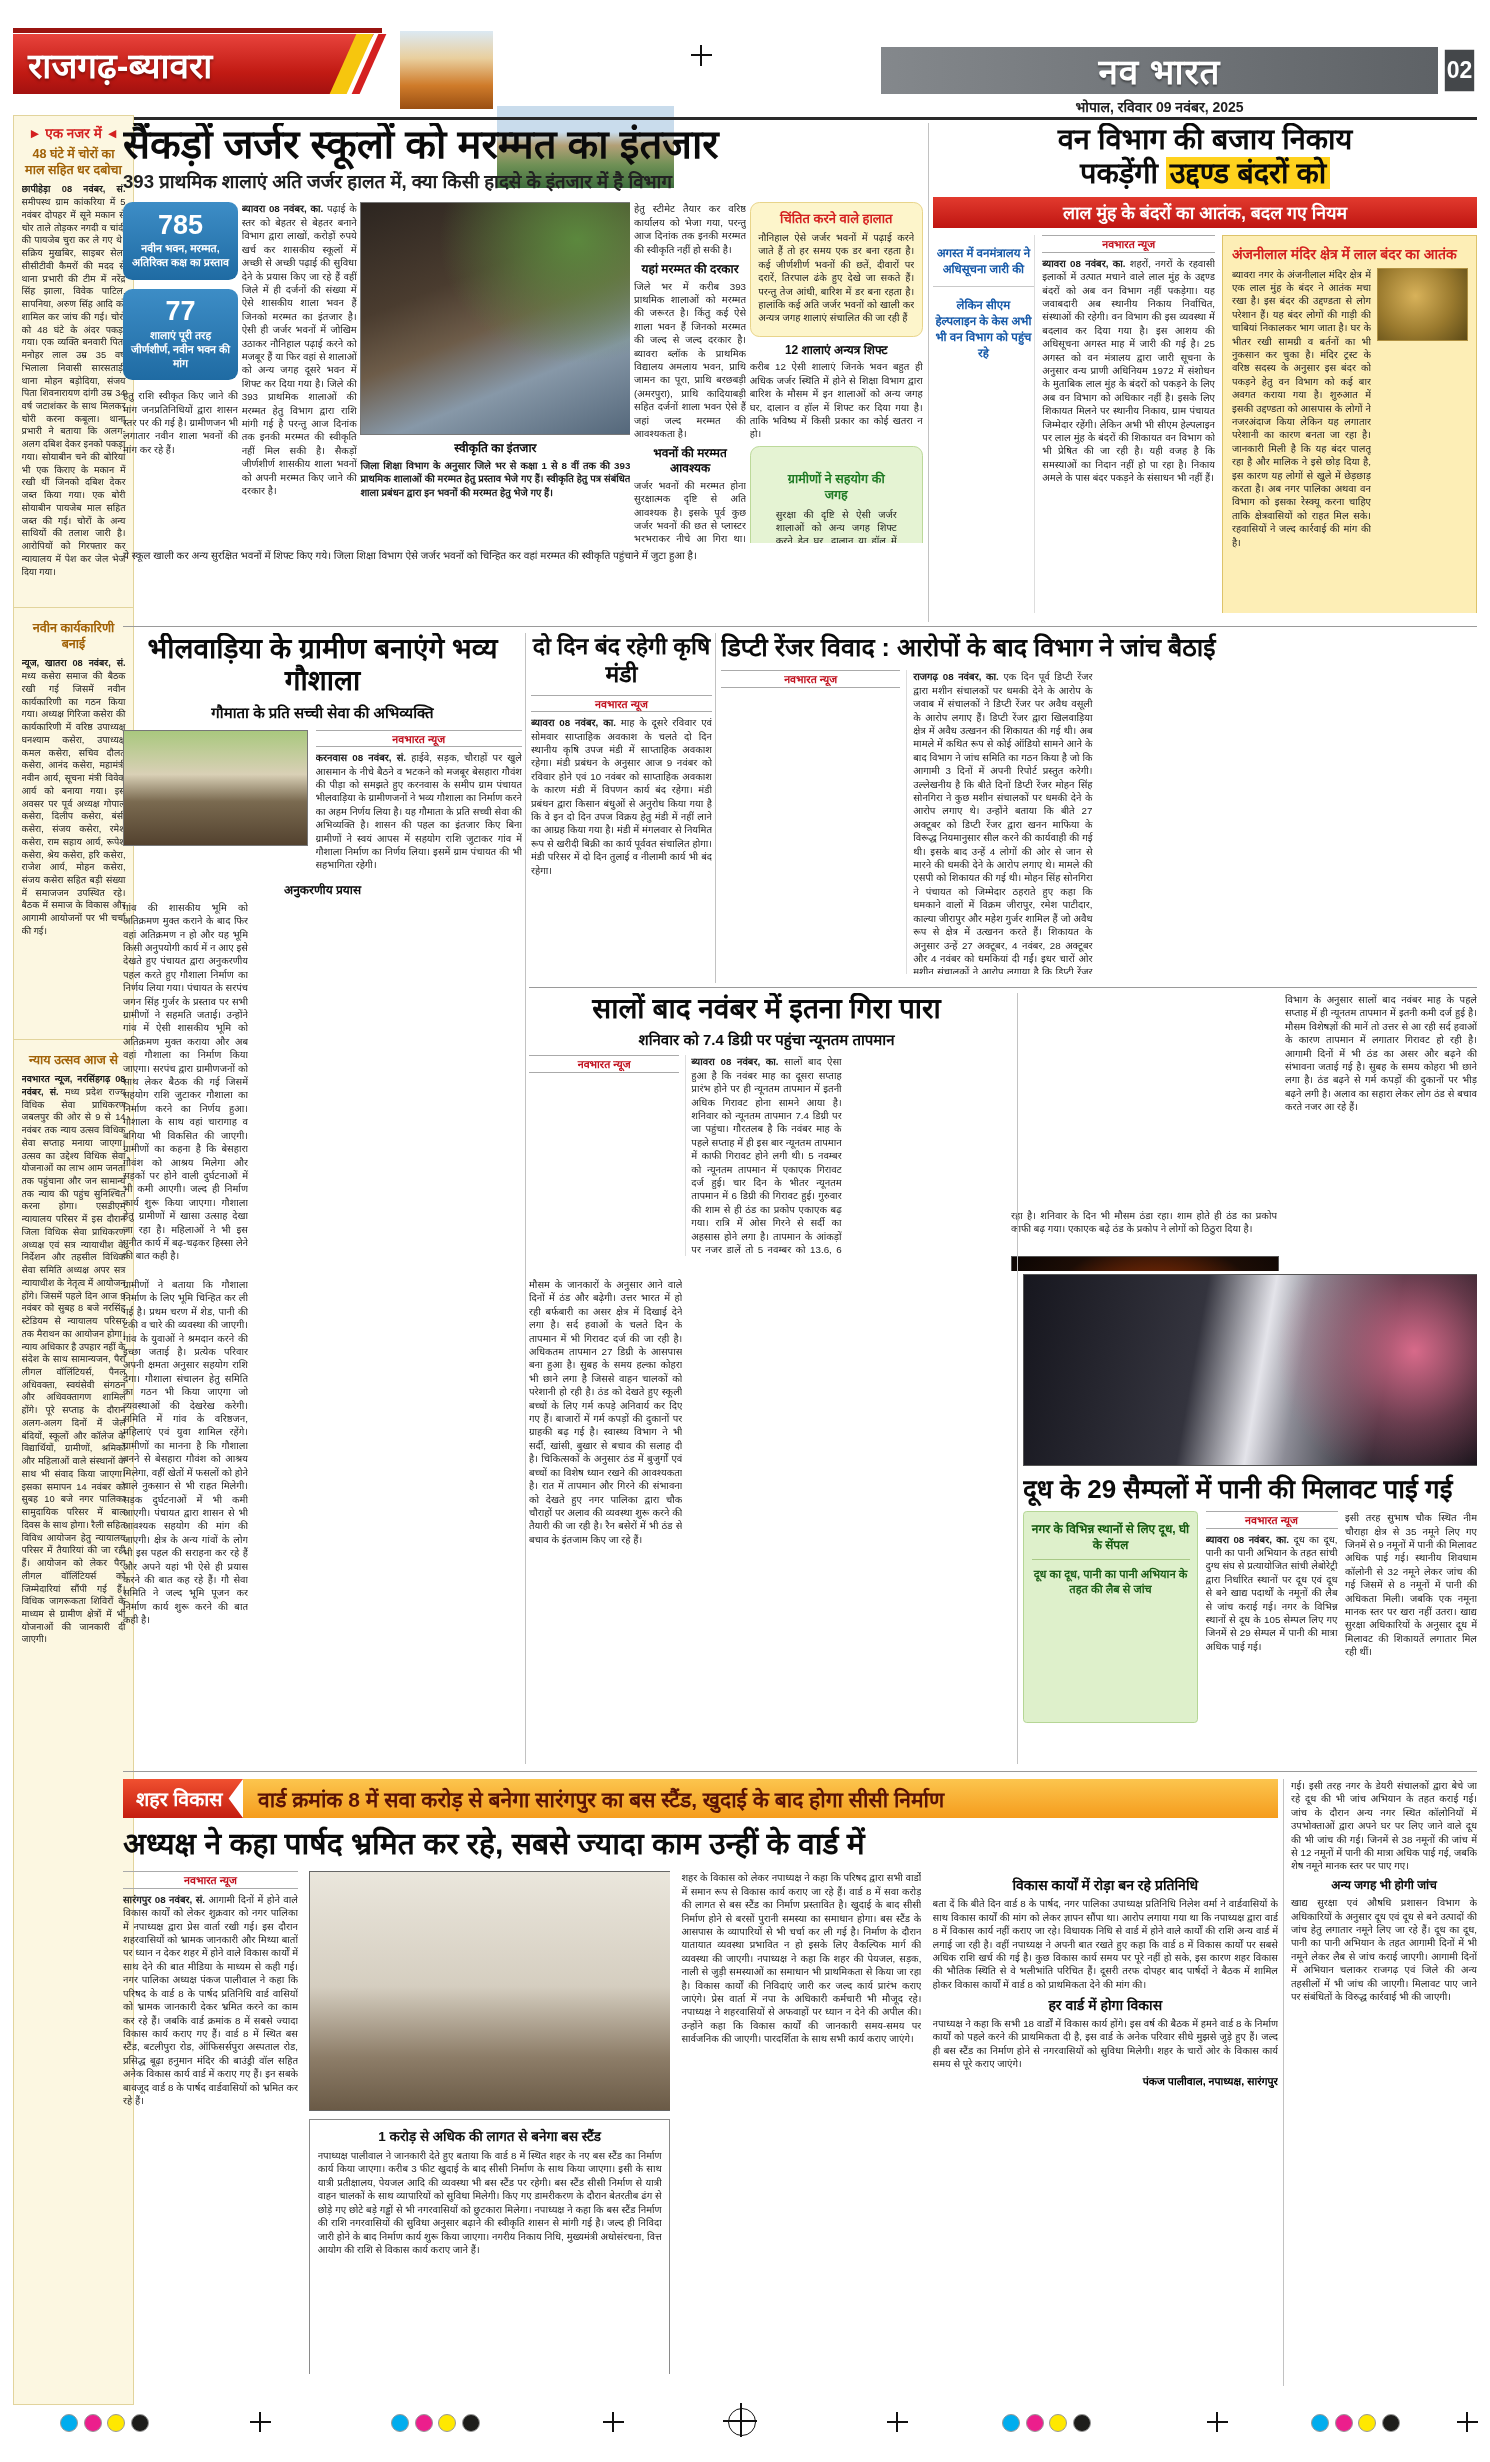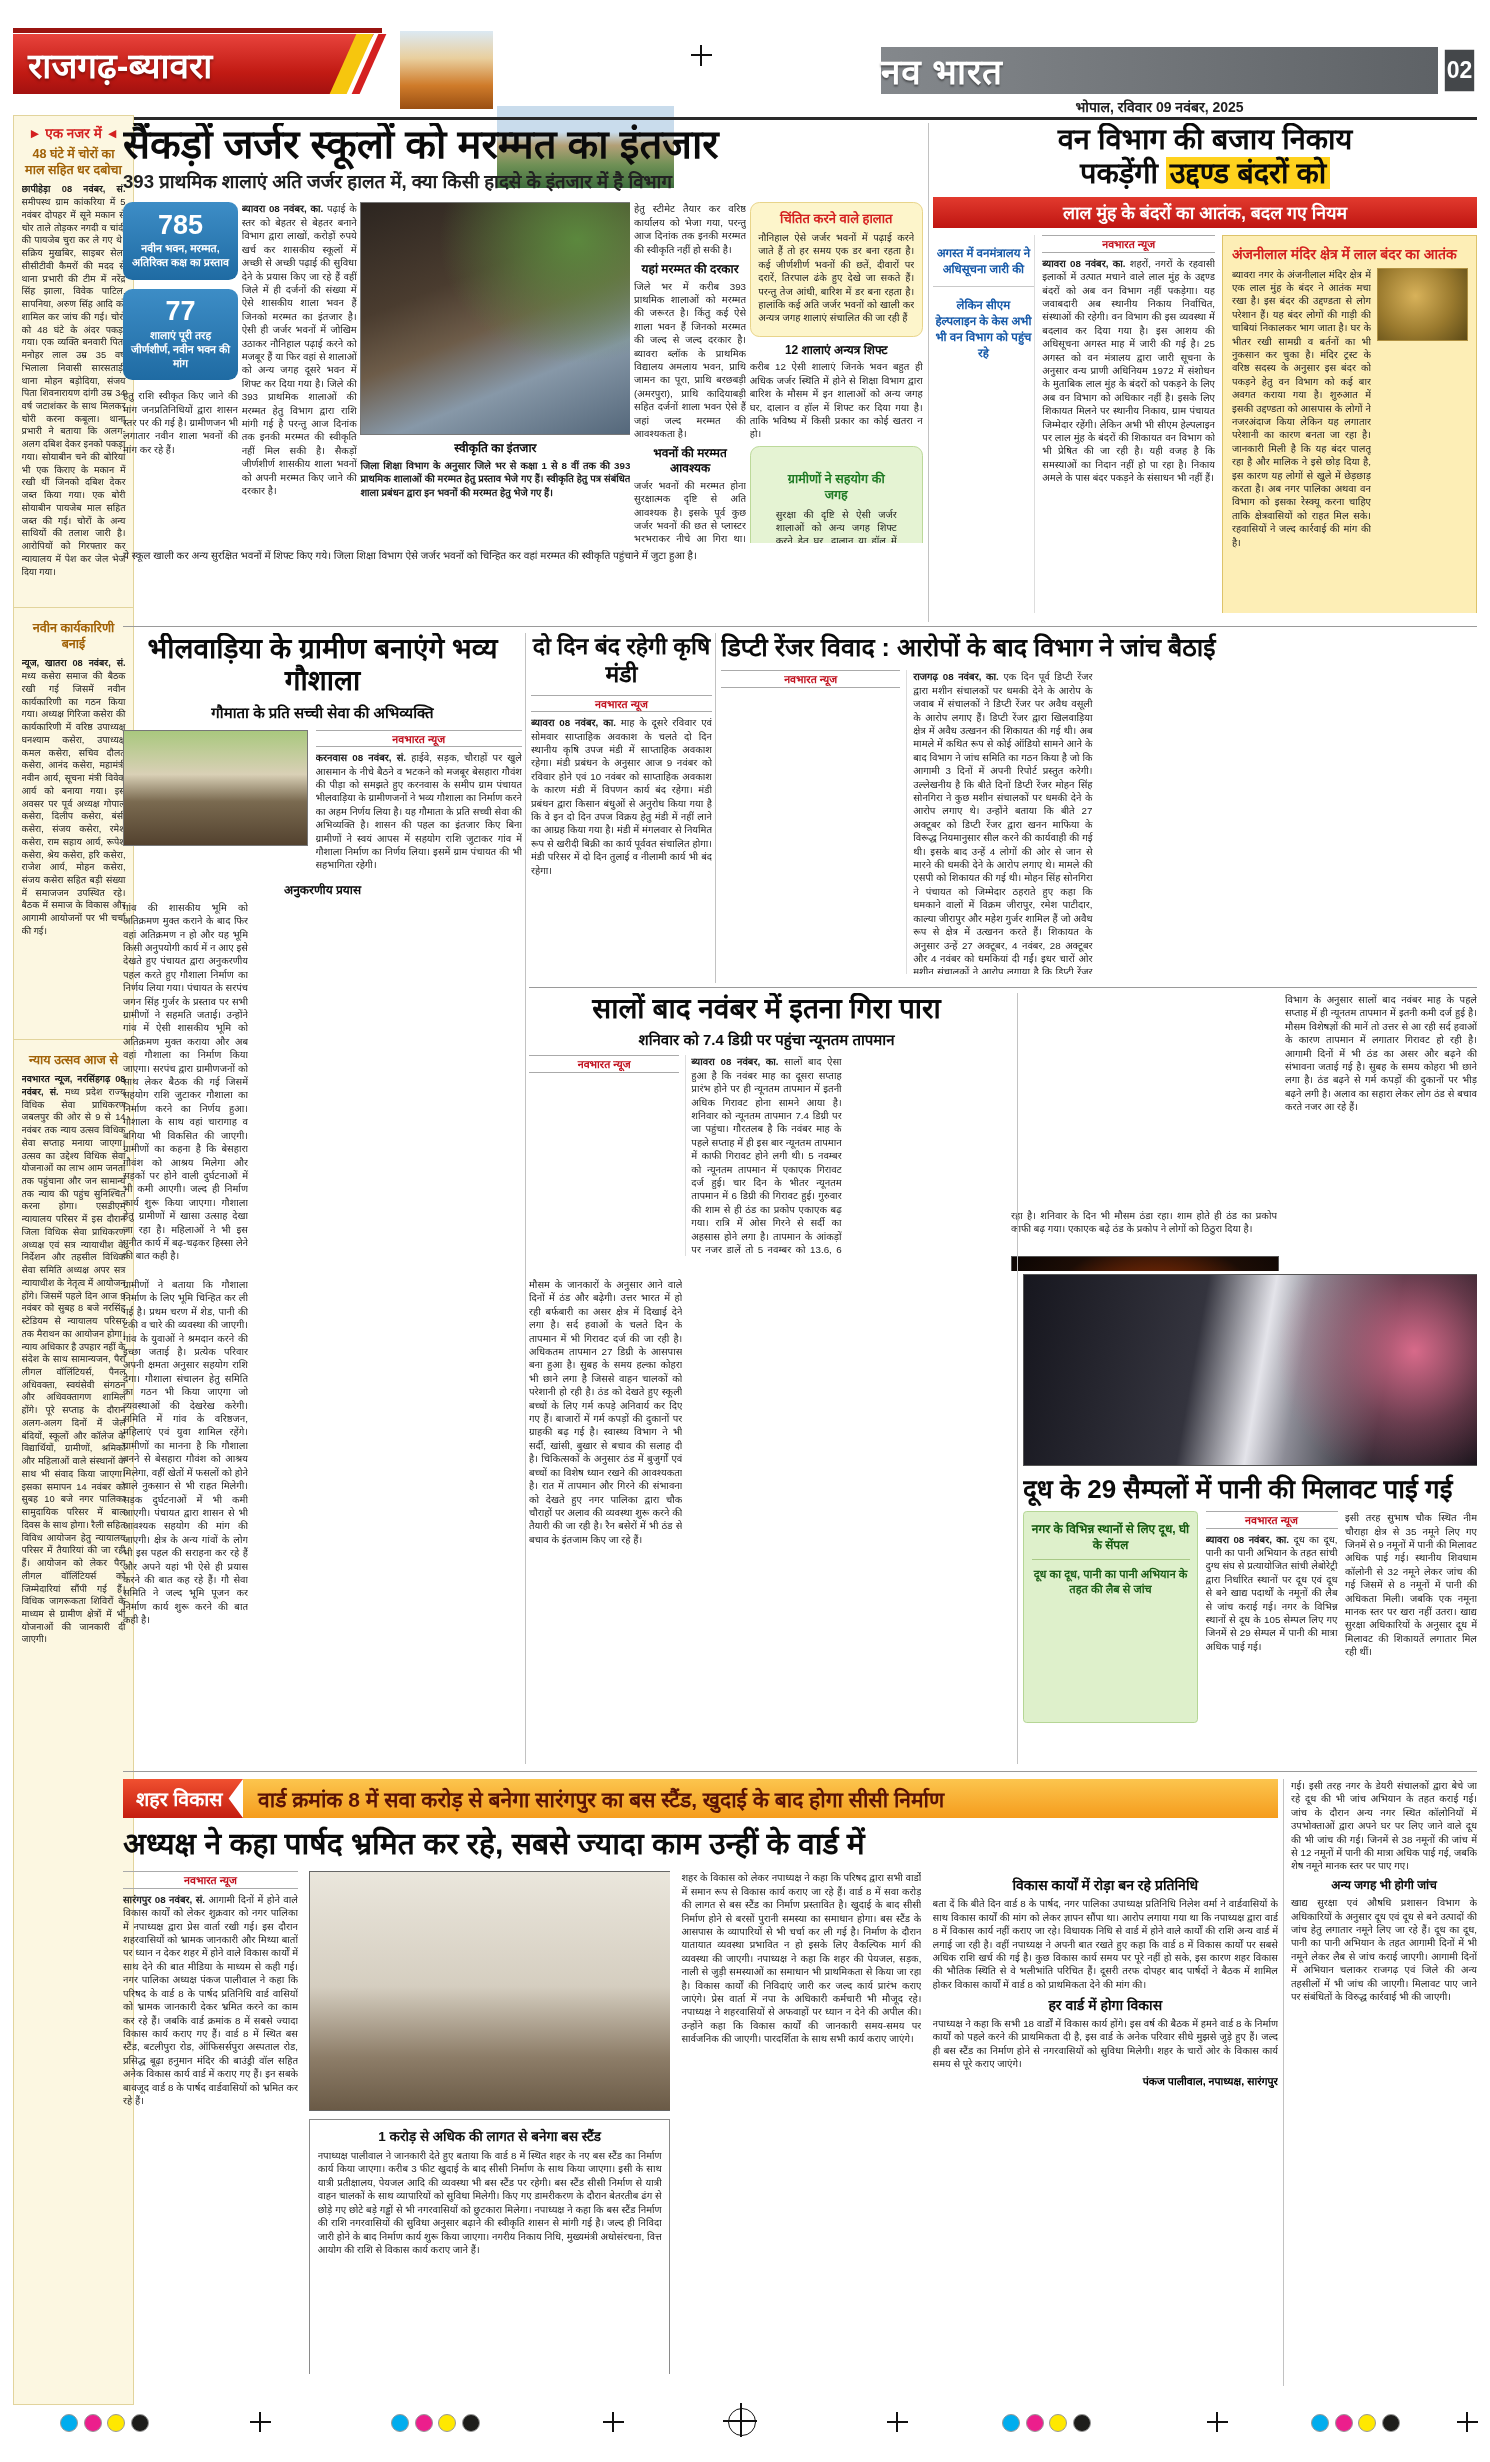--- a/index.html
+++ b/index.html
@@ -11,21 +11,21 @@
   .byl{color:#c1121f;font-weight:700;font-size:10.7px;text-align:center;border-top:0.9px solid #aaa;border-bottom:0.9px solid #aaa;padding:0.9px 0;margin:0 0 3.7px}
   .shc{font-weight:700;font-size:12px;text-align:center;margin:5.6px 0 2.8px;color:#0d0d0d;line-height:1.25}
   .col{overflow:hidden}
   .vr{background:#c2c2c2;width:0.9px}
   .hr{background:#2a2a2a;height:1.9px}
   .hrl{background:#9a9a9a;height:0.9px}
   .photo{position:relative;overflow:hidden;background:#888}
   
   .region{background:linear-gradient(180deg,#e8433c 0%,#c11a13 65%,#a31110 100%);clip-path:polygon(0 0,100% 0,90% 100%,0 100%);display:flex;align-items:center;padding-left:15px;color:#fff;font-size:35px;font-weight:700;text-shadow:0 1.9px 2.8px rgba(0,0,0,.35)}
   .stripe{transform:skewX(-24deg)}
-  .paperbar{background:linear-gradient(90deg,#84888c 0%,#5e6266 100%);display:flex;align-items:center;justify-content:flex-start}
+  .paperbar{background:linear-gradient(90deg,#84888c 0%,#5e6266 100%);display:flex;align-items:center;justify-content:center}
   .papername{color:#fff;font-size:35px;font-weight:700;letter-spacing:0.9px;text-shadow:0 1.9px 1.9px rgba(0,0,0,.4)}
   .pagenum{background:#44474a;color:#fff;display:flex;align-items:center;justify-content:center;font-size:23px;font-weight:700;box-shadow:inset 0 0 0 2.8px #fff}
   .dateline{font-size:14px;font-weight:700;color:#222;text-align:center}
   
   .pm{width:20.5px;height:20.5px}
   .pm::before{content:"";position:absolute;left:9.3px;top:0;width:1.9px;height:20.5px;background:#111}
   .pm::after{content:"";position:absolute;left:0;top:9.3px;width:20.5px;height:1.9px;background:#111}
   .regc{width:26px;height:26px;border:1.9px solid #111;border-radius:50%}
   .regc::before{content:"";position:absolute;left:11.2px;top:-5.6px;width:1.9px;height:34px;background:#111}
   .regc::after{content:"";position:absolute;left:-5.6px;top:11.2px;width:34px;height:1.9px;background:#111}

